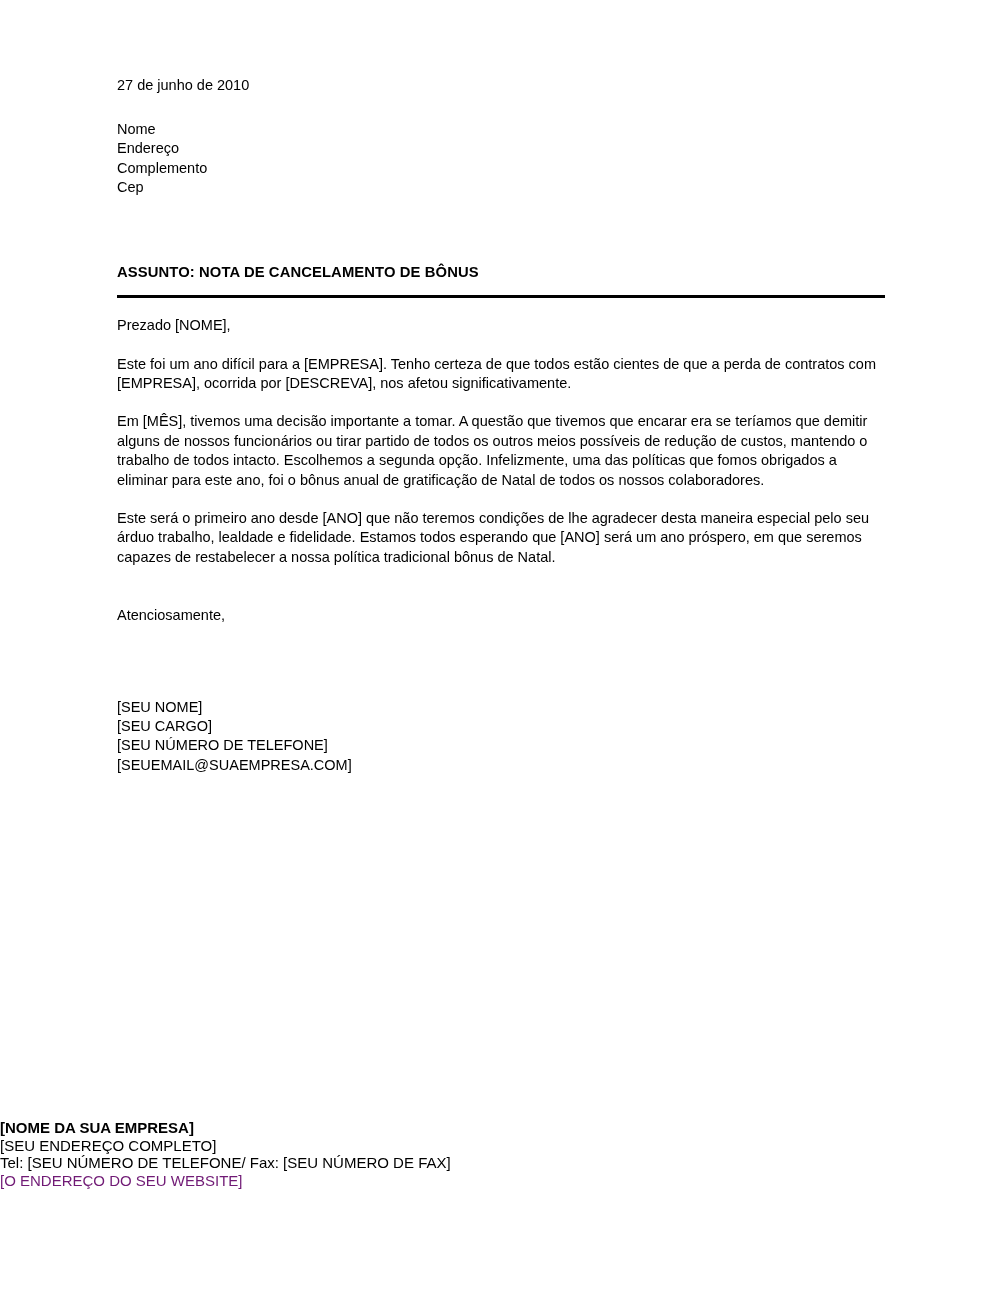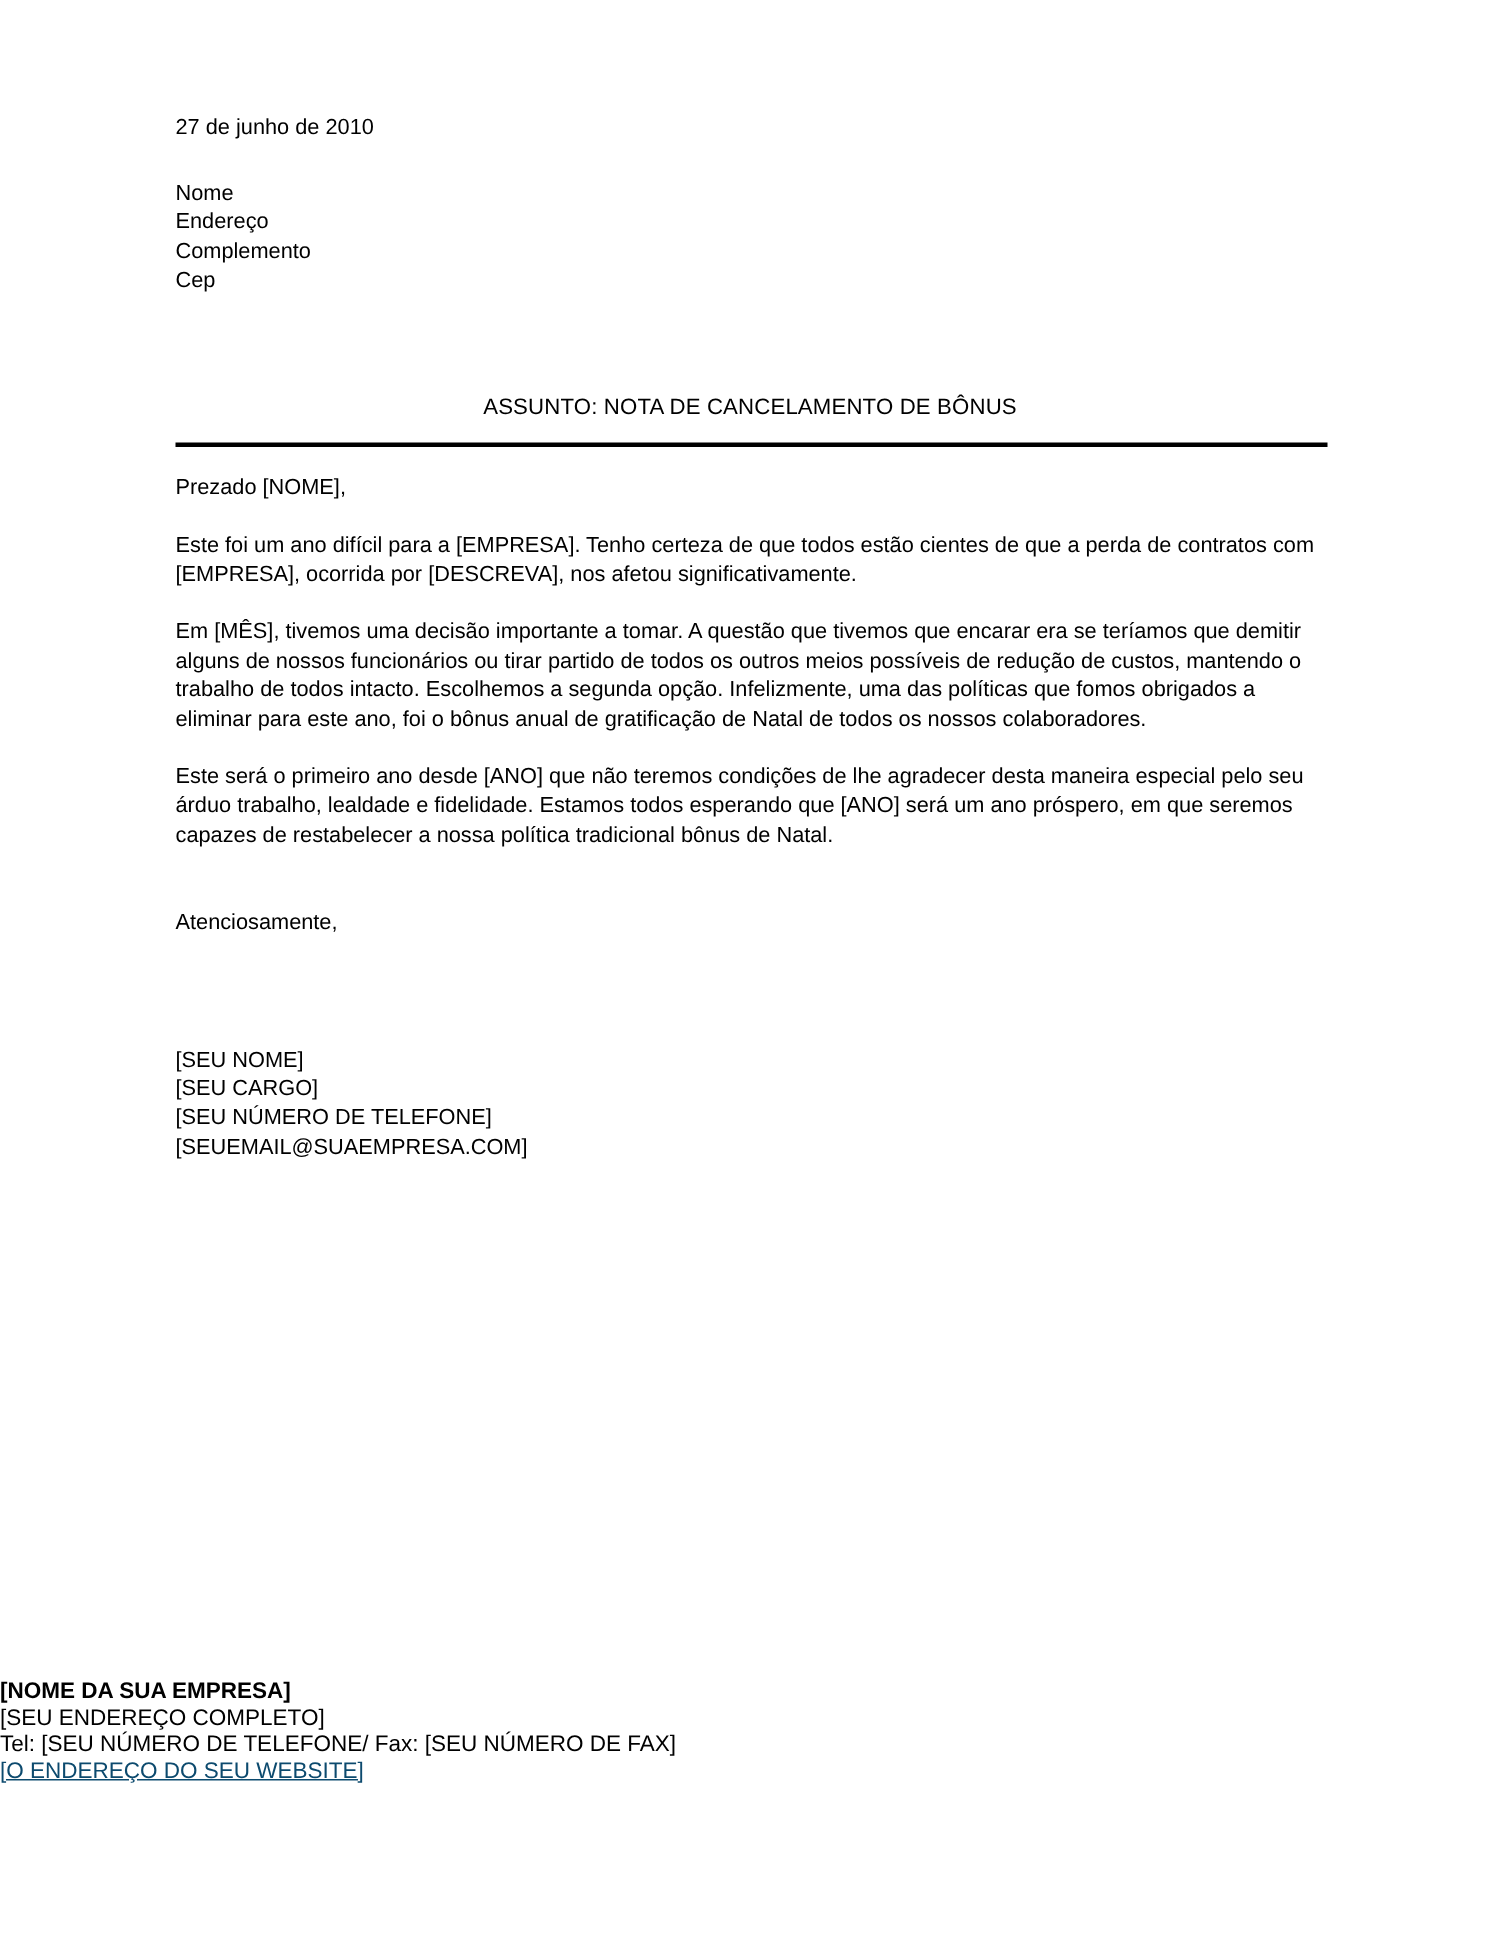--- a/index.html
+++ b/index.html
@@ -40,24 +40,23 @@
     line-height: 19.3px;
   }
   .recipient-line { white-space: pre; }
 
   
   .subject-wrap {
     margin-top: 66px;
   }
   .subject-line {
     font-size: 14.8px;
-    font-weight: normal;
+    font-weight: bold;
     line-height: 19px;
     letter-spacing: 0.1px;
-    text-align: center;
   }
   .subject-rule {
     margin-top: 13px;
     width: 768px;
     height: 3px;
     background: #000000;
   }
 
   
   .body-block {
@@ -91,22 +90,21 @@
     right: 0;
     top: 1119px;
     text-align: left;
     font-size: 15px;
     line-height: 17.5px;
   }
   .footer-company {
     font-weight: bold;
   }
   .footer-link {
-    color: #0c4a6e;
-    text-decoration: underline;
+    color: #701a75;
     cursor: pointer;
     display: inline-block;
   }
 </style>
 </head>
 <body>
 
 <div class="page">
   <div class="content">
 

